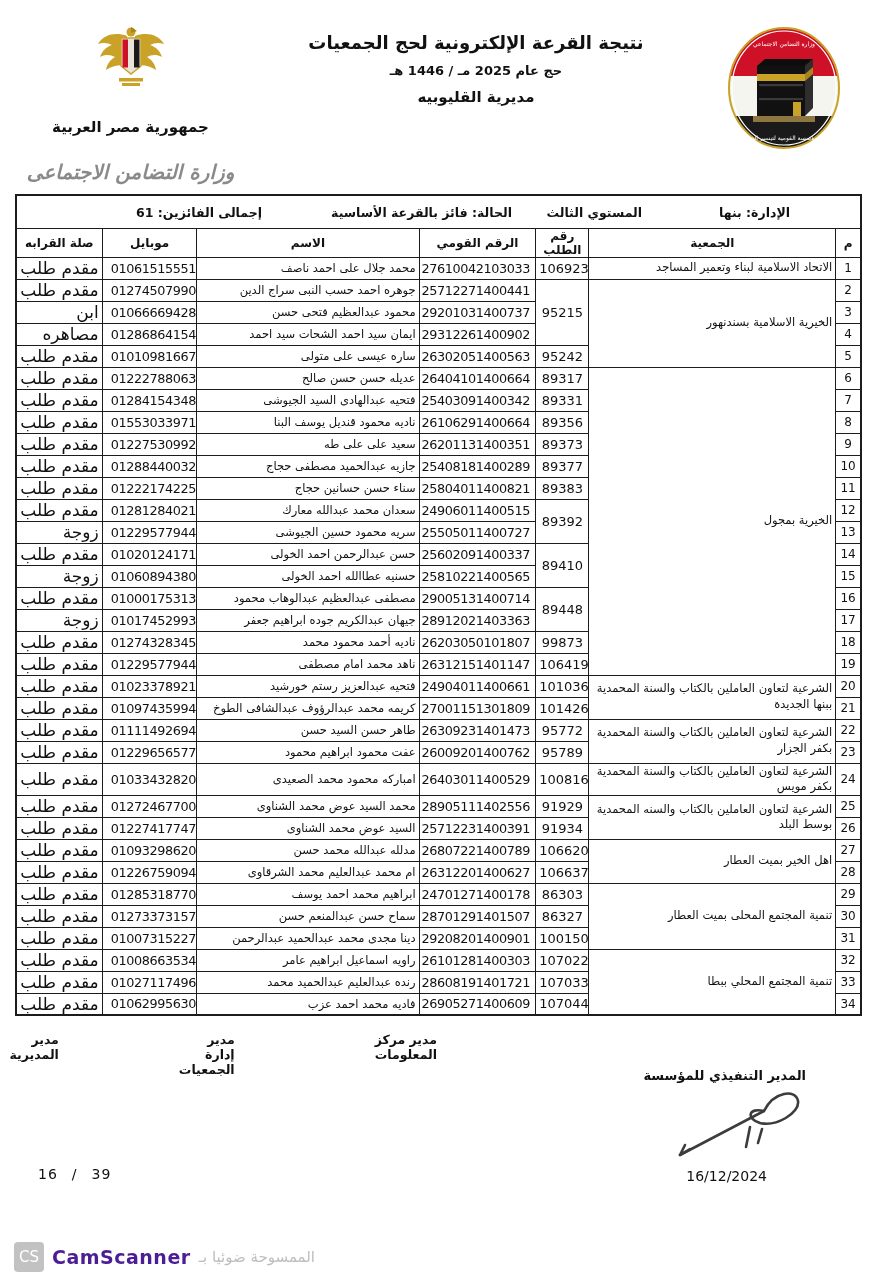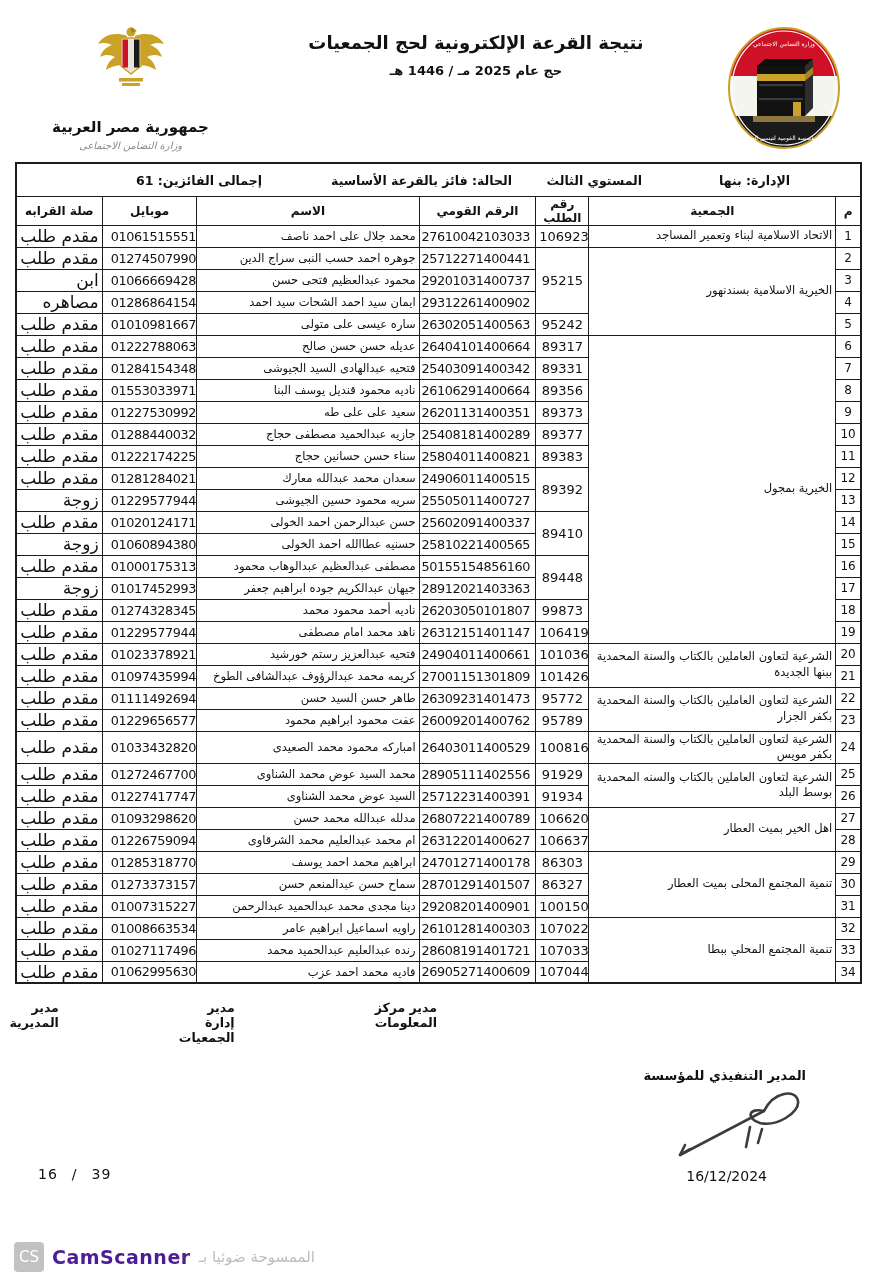--- a/index.html
+++ b/index.html
@@ -16,21 +16,21 @@
   
   .header { display: flex; flex-direction: row; align-items: flex-start; padding: 20px 18px 0 18px; }
   .badge-wrap { width: 150px; display:flex; justify-content:center; padding-top:4px; }
   .titles { flex: 1; text-align: center; padding-top: 12px; }
   .title-main { font-size: 18px; font-weight: bold; margin-bottom: 10px; }
   .title-sub  { font-size: 13px; font-weight: bold; margin-bottom: 10px; }
   .title-dir  { font-size: 15px; font-weight: bold; margin-bottom: 10px; }
   .title-total{ font-size: 15px; font-weight: bold; }
   .gov-block { width: 225px; text-align: center; padding-top: 2px; }
   .gov-country { font-size: 15px; font-weight: bold; margin-top: 22px; }
-  .gov-ministry { font-size: 10px; font-weight: normal; color: #8a8a8a; margin-top: 4px;
+  .gov-ministry { font-size: 20px; font-weight: bold; color: #8a8a8a; margin-top: 24px;
                   font-style: italic; letter-spacing: -0.5px; }
 
   
   .tbl-wrap { padding: 10px 15px 0 15px; }
   table { width: 100%; border-collapse: collapse; table-layout: fixed; }
   table, th, td { border: 1.5px solid #1c1c1c; }
   table { border-width: 2px; }
   .info-cell { height: 33px; font-weight: bold; font-size: 12.5px; position: relative; }
   .info-cell span { position: absolute; top: 50%; transform: translateY(-50%); white-space: nowrap; }
   th { height: 26px; font-size: 12px; font-weight: bold; padding: 0 3px; }
@@ -101,20 +101,21 @@
         <rect x="28" y="92" width="62" height="6" fill="#8d7640"></rect>
 
         <text x="59" y="22" text-anchor="middle" font-size="6" fill="#ffffff" font-family="DejaVu Sans">وزارة التضامن الاجتماعي</text>
         <text x="59" y="116" text-anchor="middle" font-size="6" fill="#ffffff" font-family="DejaVu Sans">المؤسسة القومية لتيسير الحج</text>
       </svg>
     </div>
 
     <div class="titles">
       <div class="title-main">نتيجة القرعة الإلكترونية لحج الجمعيات</div>
       <div class="title-sub">حج عام 2025 مـ / 1446 هـ</div>
+      <div class="title-dir">مديرية القليوبيه</div>
     </div>
 
     <div class="gov-block">
       <svg width="74" height="70" viewBox="0 0 74 70">
 
         <path d="M33,14 C22,10 10,12 4,22 C10,20 14,21 18,23 C12,25 8,29 6,35 C12,32 17,33 21,35 C16,38 13,42 12,48 C18,44 26,42 33,44 Z" fill="#c9a227"></path>
         <path d="M41,14 C52,10 64,12 70,22 C64,20 60,21 56,23 C62,25 66,29 68,35 C62,32 57,33 53,35 C58,38 61,42 62,48 C56,44 48,42 41,44 Z" fill="#c9a227"></path>
 
         <circle cx="37" cy="10" r="4.5" fill="#c9a227"></circle>
         <polygon points="37,5 43,9 37,11" fill="#a8861e"></polygon>
@@ -277,21 +278,21 @@
           <tr>
             <td class="num-cell">15</td>
             <td class="nid-cell">25810221400565</td>
             <td class="name-cell">حسنيه عطاالله احمد الخولى</td>
             <td class="mob-cell">01060894380</td>
             <td class="rel-cell">زوجة</td>
           </tr>
           <tr>
             <td class="num-cell">16</td>
             <td class="req-cell" rowspan="2">89448</td>
-            <td class="nid-cell">50155154856160</td>
+            <td class="nid-cell">29005131400714</td>
             <td class="name-cell">مصطفى عبدالعظيم عبدالوهاب محمود</td>
             <td class="mob-cell">01000175313</td>
             <td class="rel-cell">مقدم طلب</td>
           </tr>
           <tr>
             <td class="num-cell">17</td>
             <td class="nid-cell">28912021403363</td>
             <td class="name-cell">جيهان عبدالكريم جوده ابراهيم جعفر</td>
             <td class="mob-cell">01017452993</td>
             <td class="rel-cell">زوجة</td>

